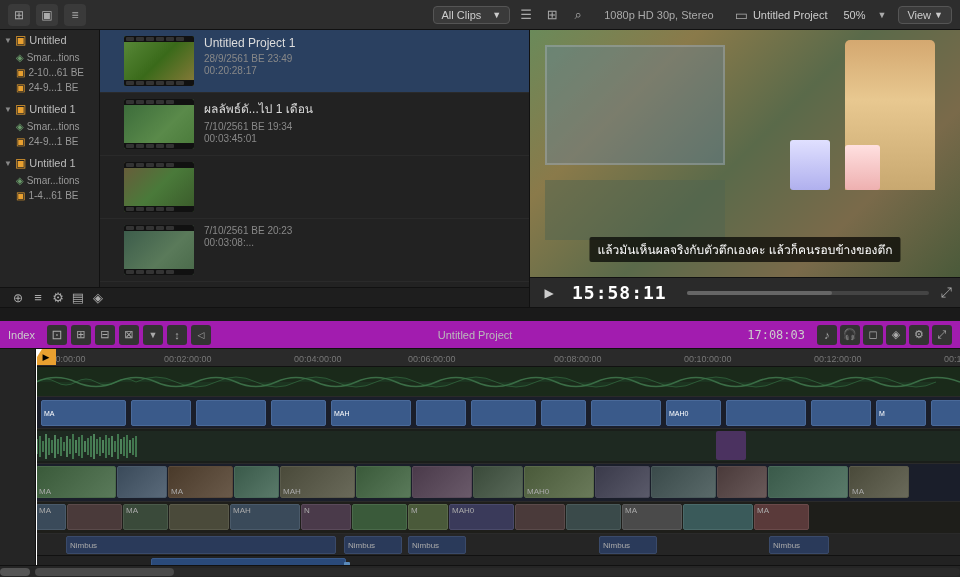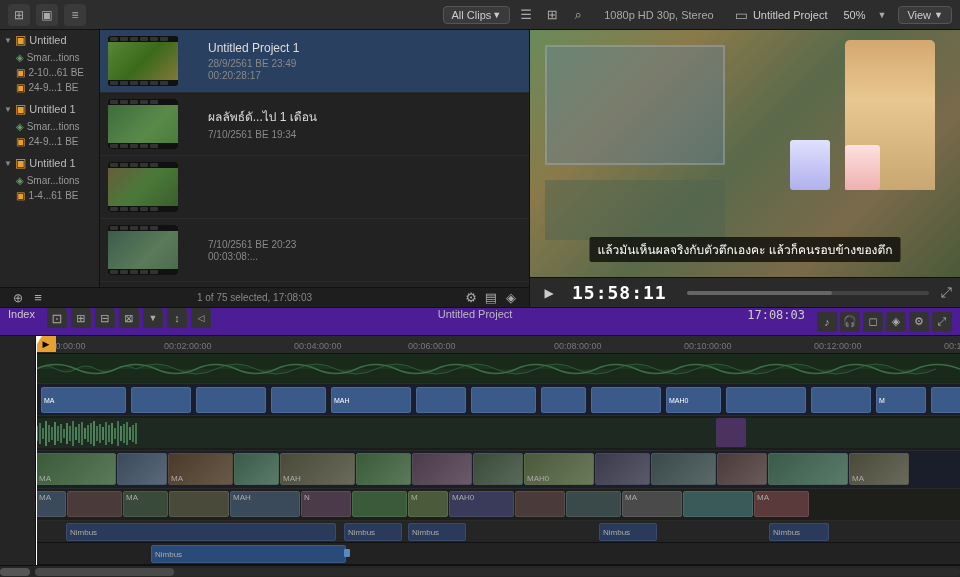--- a/index.html
+++ b/index.html
@@ -38,21 +38,21 @@
       display: flex; align-items: center; gap: 6px;
     }
     .all-clips-btn {
       background: #3a3a3a;
       border: 1px solid #555;
       border-radius: 4px;
       padding: 2px 8px;
       color: #ccc;
       font-size: 11px;
       cursor: pointer;
-      display: flex; align-items: center; gap: 1px;
+      display: flex; align-items: center; gap: 11px;
     }
     .toolbar-icon-small {
       width: 20px; height: 20px;
       display: flex; align-items: center; justify-content: center;
       color: #aaa; cursor: pointer; font-size: 13px;
     }
     .resolution-label {
       color: #aaa;
       font-size: 11px;
       margin-left: 10px;
@@ -107,25 +107,24 @@
 
     
     #clips-list {
       flex: 1;
       background: #222;
       overflow-y: auto;
       overflow-x: hidden;
     }
     .clip-item {
       display: flex;
-      align-items: center;
-      padding: 6px 8px;
+      align-items: flex-start;
+      padding: 6px 24px;
       border-bottom: 1px solid #2a2a2a;
       cursor: pointer;
-      gap: 20px;
     }
     .clip-item.selected { background: #2a4060; }
     .clip-thumbnail {
       width: 70px; height: 50px;
       background: #333;
       border-radius: 2px;
       flex-shrink: 0;
       overflow: hidden;
       position: relative;
       margin-right: 10px;
@@ -240,24 +239,24 @@
       height: 270px;
       background: #1a1a1a;
       border-top: 1px solid #111;
       display: flex;
       flex-direction: column;
     }
 
     
     #timeline-toolbar {
       height: 28px;
-      background: #4c1d95;
+      background: #a21caf;
       border-bottom: 1px solid #111;
-      display: flex; 
-      padding: 0 8px; gap: 4px;
+      display: flex; align-items: center;
+      padding: 0 8px; gap: 4px; margin-top: 13px;
     }
     .tl-toolbar-btn {
       width: 20px; height: 20px;
       display: flex; align-items: center; justify-content: center;
       color: #aaa; cursor: pointer; font-size: 11px;
       background: #333; border-radius: 3px;
     }
     .tl-project-name {
       flex: 1; text-align: center;
       font-size: 11px; color: #bbb;
@@ -548,20 +547,21 @@
                   <div class="film-hole"></div>
                   <div class="film-hole"></div>
                   <div class="film-hole"></div>
                   <div class="film-hole"></div>
                 </div>
               </div>
             </div>
             <div class="clip-info">
               <div class="clip-name">ผลลัพธ์ดั...ไป 1 เดือน</div>
               <div class="clip-date">7/10/2561 BE 19:34</div>
+              <div class="clip-duration">00:03:45:01</div>
             </div>
           </div>
 
           <div class="clip-item">
             <div class="clip-thumbnail">
               <div class="clip-thumb-film thumb-3">
                 <div class="film-strip-top">
                   <div class="film-hole"></div>
                   <div class="film-hole"></div>
                   <div class="film-hole"></div>
@@ -602,21 +602,20 @@
               <div class="clip-date">7/10/2561 BE 20:23</div>
               <div class="clip-duration">00:03:08:...</div>
             </div>
           </div>
         </div>
       </div>
 
       <div id="clips-status">
         <div class="toolbar-icon-small" style="font-size:12px">⊕</div>
         <div class="toolbar-icon-small">≡</div>
-        <span style="flex:1;text-align:center;font-size:10px;color:#888">1 of 75 selected, 17:08:03</span>
         <div class="toolbar-icon-small">⚙</div>
         <div class="toolbar-icon-small">▤</div>
         <div class="toolbar-icon-small">◈</div>
       </div>
     </div>
 
     <div id="preview-panel">
       <div id="preview-video">
         <div class="preview-image">
 

